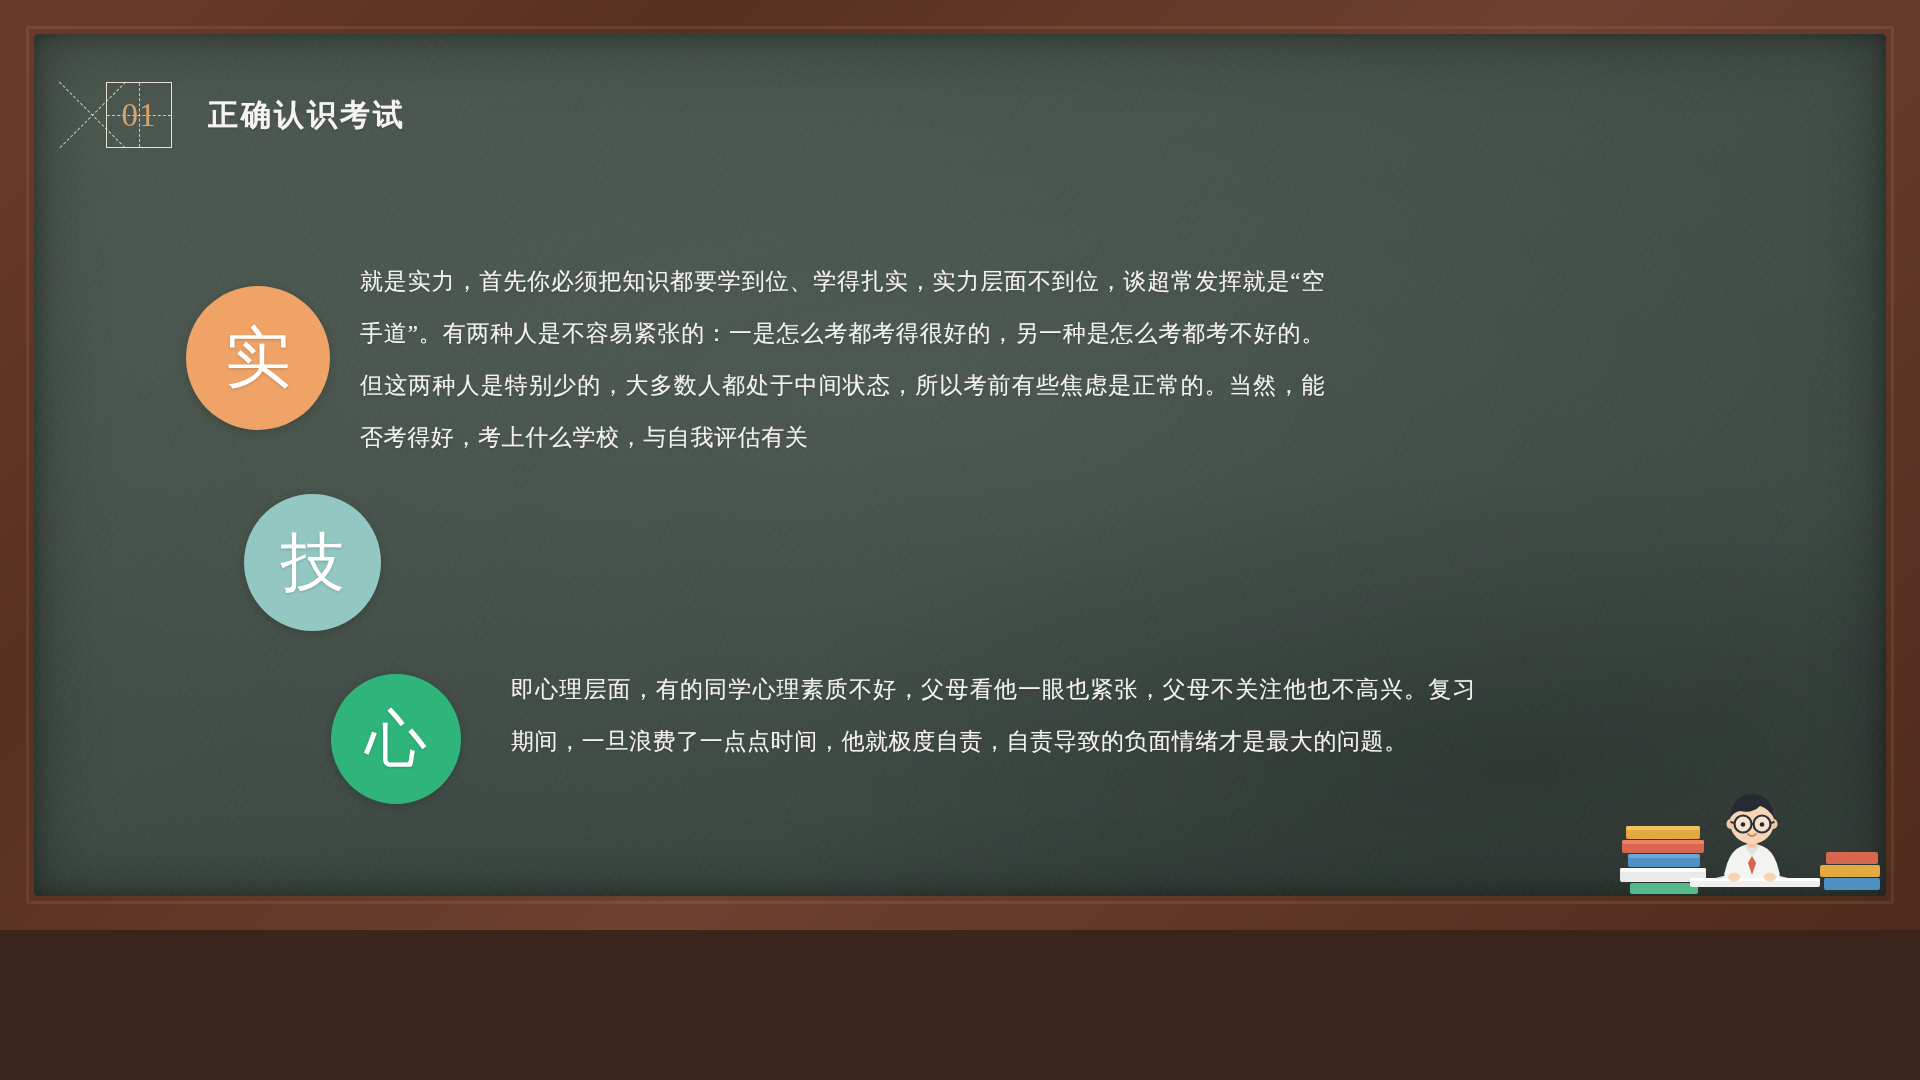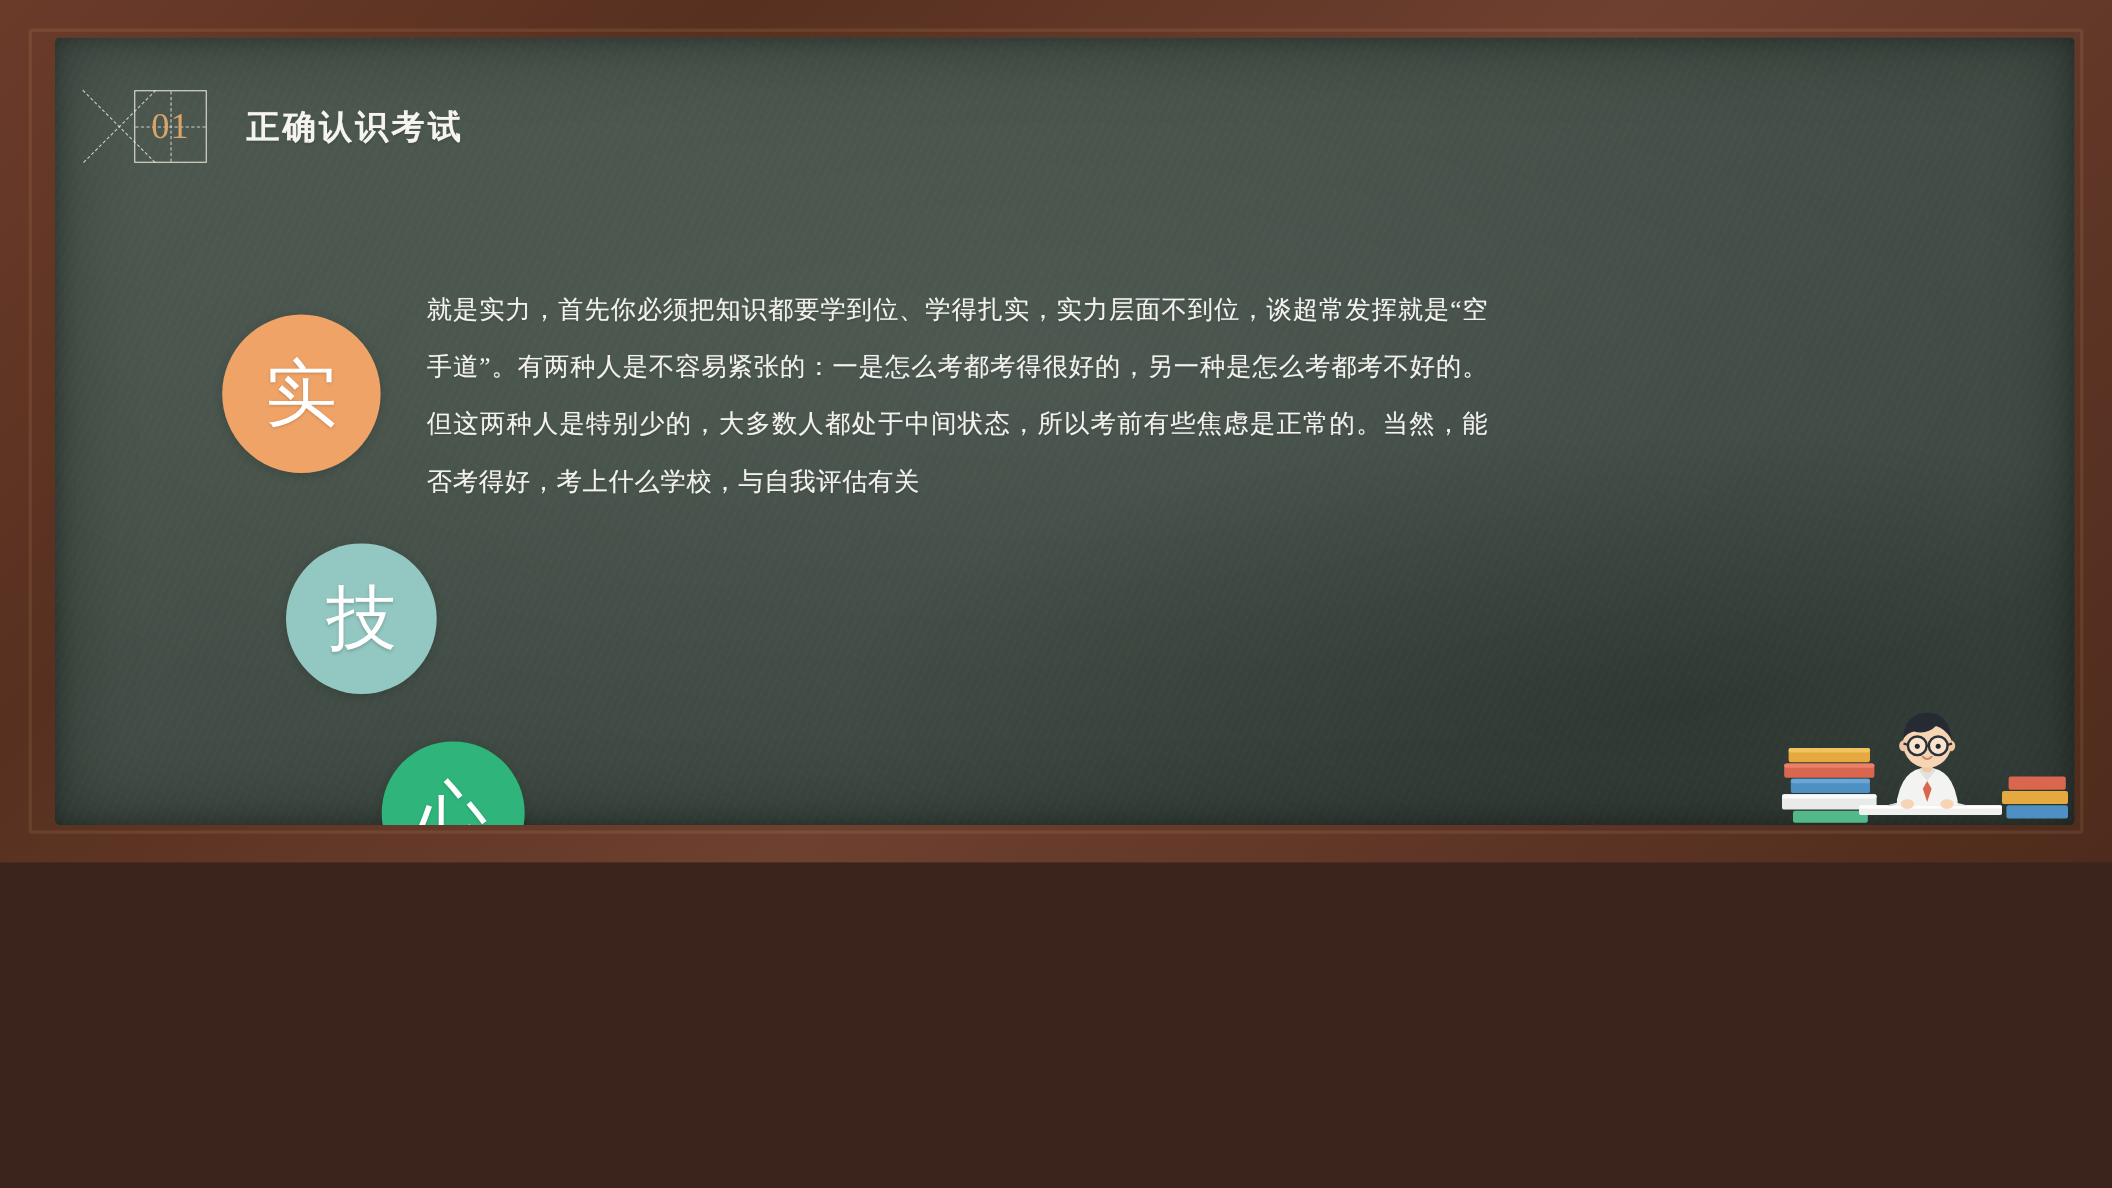--- a/index.html
+++ b/index.html
@@ -5,23 +5,23 @@
   * { margin:0; padding:0; box-sizing:border-box; }
   html,body { width:1920px; height:1080px; overflow:hidden; }
   body {
     font-family:"Liberation Serif","DejaVu Serif",serif;
     background:#3a241c;
   }
 
   
   #slide {
     position:relative;
-    width:1920px; height:784px;
+    width:1920px; height:930px;
     background:linear-gradient(135deg,#6b3b2a 0%,#57301f 25%,#6e4030 55%,#4e2b1c 100%);
-    padding:34px 34px 34px 50px;
+    padding:34px 34px 34px 34px;
   }
   #frame-inner-bevel{
     position:absolute; inset:26px;
     border:3px solid rgba(255,200,150,.10);
     border-radius:3px;
     pointer-events:none;
     z-index:5;
   }
 
   
@@ -114,21 +114,21 @@
     line-height:52px;
     letter-spacing:.6px;
     font-family:"Liberation Serif","DejaVu Serif",serif;
     text-shadow:0 0 1px rgba(255,255,255,.40), 0 1px 2px rgba(0,0,0,.22);
     text-align:justify;
   }
 
   
   #block-1{ left:152px; top:222px; }
   #block-1 .bubble{ width:144px; height:144px; font-size:66px; background:#efa367; margin-top:30px; }
-  #block-1 .body-text{ width:965px; margin-left:42px; }
+  #block-1 .body-text{ width:965px; margin-left:30px; }
 
   
   #block-2{ left:210px; top:440px; }
   #block-2 .bubble{ width:137px; height:137px; font-size:64px; background:#93c7c1; margin-top:20px; }
   #block-2 .body-text{ width:950px; margin-left:48px; }
 
   
   #block-3{ left:297px; top:630px; }
   #block-3 .bubble{ width:130px; height:130px; font-size:62px; background:#2fb57c; margin-top:10px; }
   #block-3 .body-text{ width:965px; margin-left:50px; }
@@ -165,20 +165,21 @@
       <div class="bubble">实</div>
       <div class="body-text">就是实力，首先你必须把知识都要学到位、学得扎实，实力层面不到位，谈超常发挥就是“空手道”。有两种人是不容易紧张的：一是怎么考都考得很好的，另一种是怎么考都考不好的。但这两种人是特别少的，大多数人都处于中间状态，所以考前有些焦虑是正常的。当然，能否考得好，考上什么学校，与自我评估有关</div>
     </div>
 
     <div class="block" id="block-2">
       <div class="bubble">技</div>
     </div>
 
     <div class="block" id="block-3">
       <div class="bubble">心</div>
+      <div class="body-text">即心理层面，有的同学心理素质不好，父母看他一眼也紧张，父母不关注他也不高兴。复习期间，一旦浪费了一点点时间，他就极度自责，自责导致的负面情绪才是最大的问题。</div>
     </div>
 
     <div id="illustration">
       <svg viewBox="0 0 260 140" width="260" height="140" xmlns="http://www.w3.org/2000/svg">
 
         <g>
           <rect x="6" y="70" width="74" height="13" rx="2" fill="#e4a93f"></rect>
           <rect x="6" y="70" width="74" height="4" rx="2" fill="#f2c25e"></rect>
           <rect x="2" y="84" width="82" height="13" rx="2" fill="#d9674f"></rect>
           <rect x="2" y="84" width="82" height="4" rx="2" fill="#ec8068"></rect>

